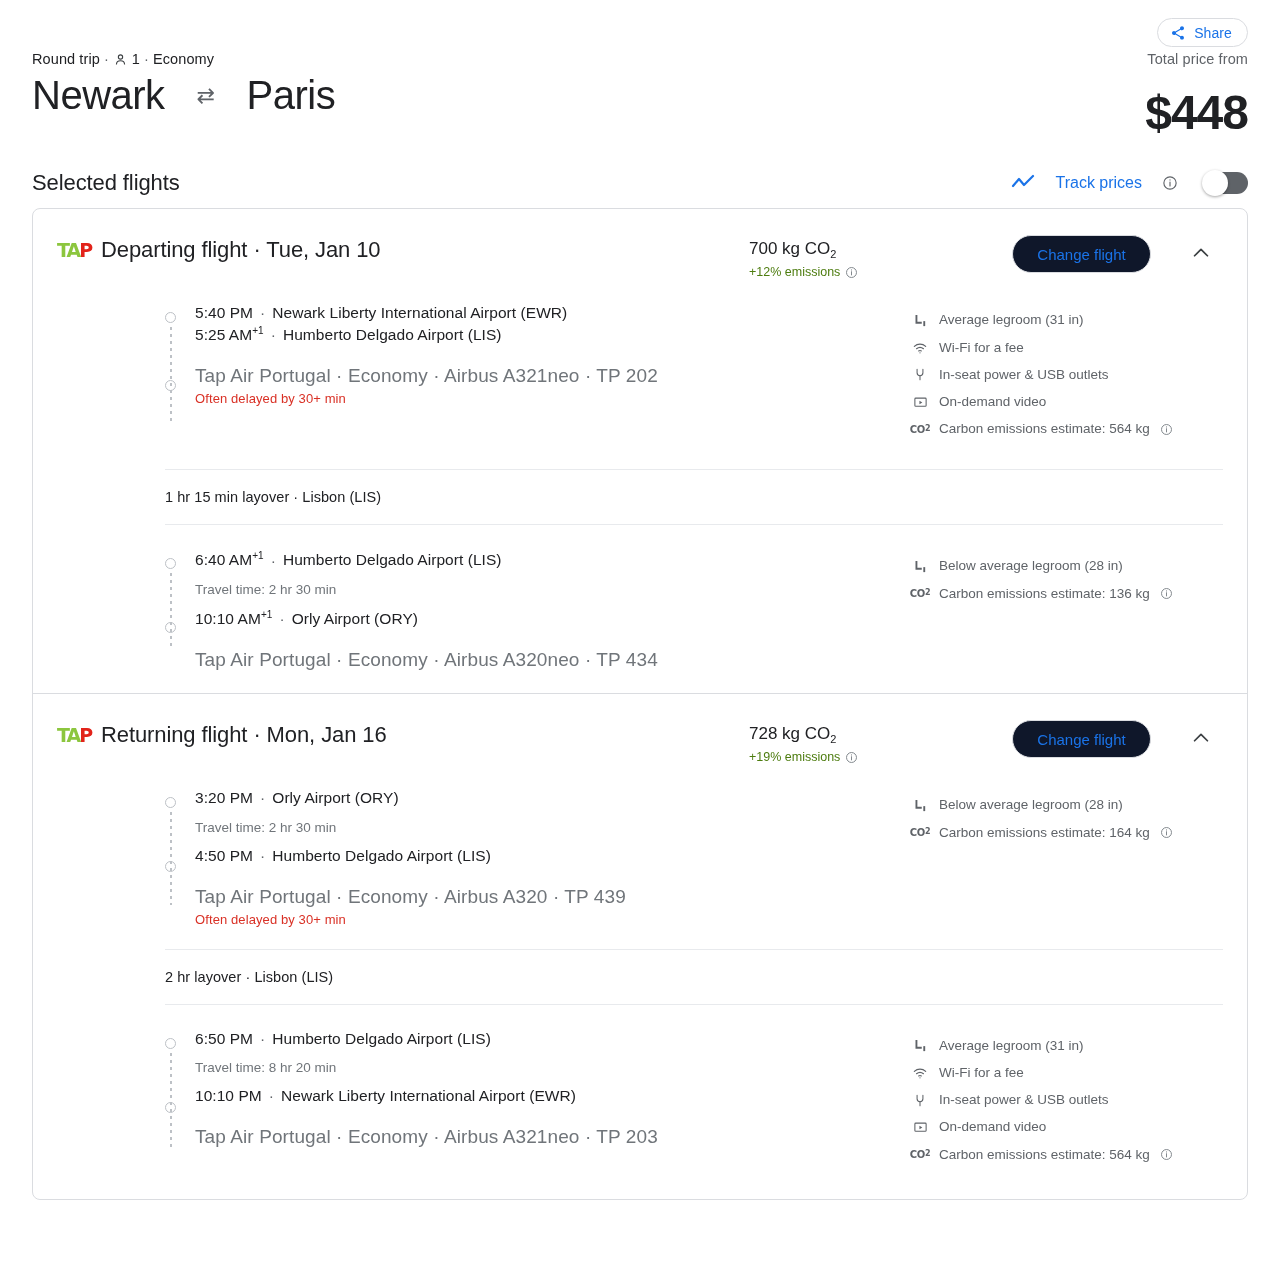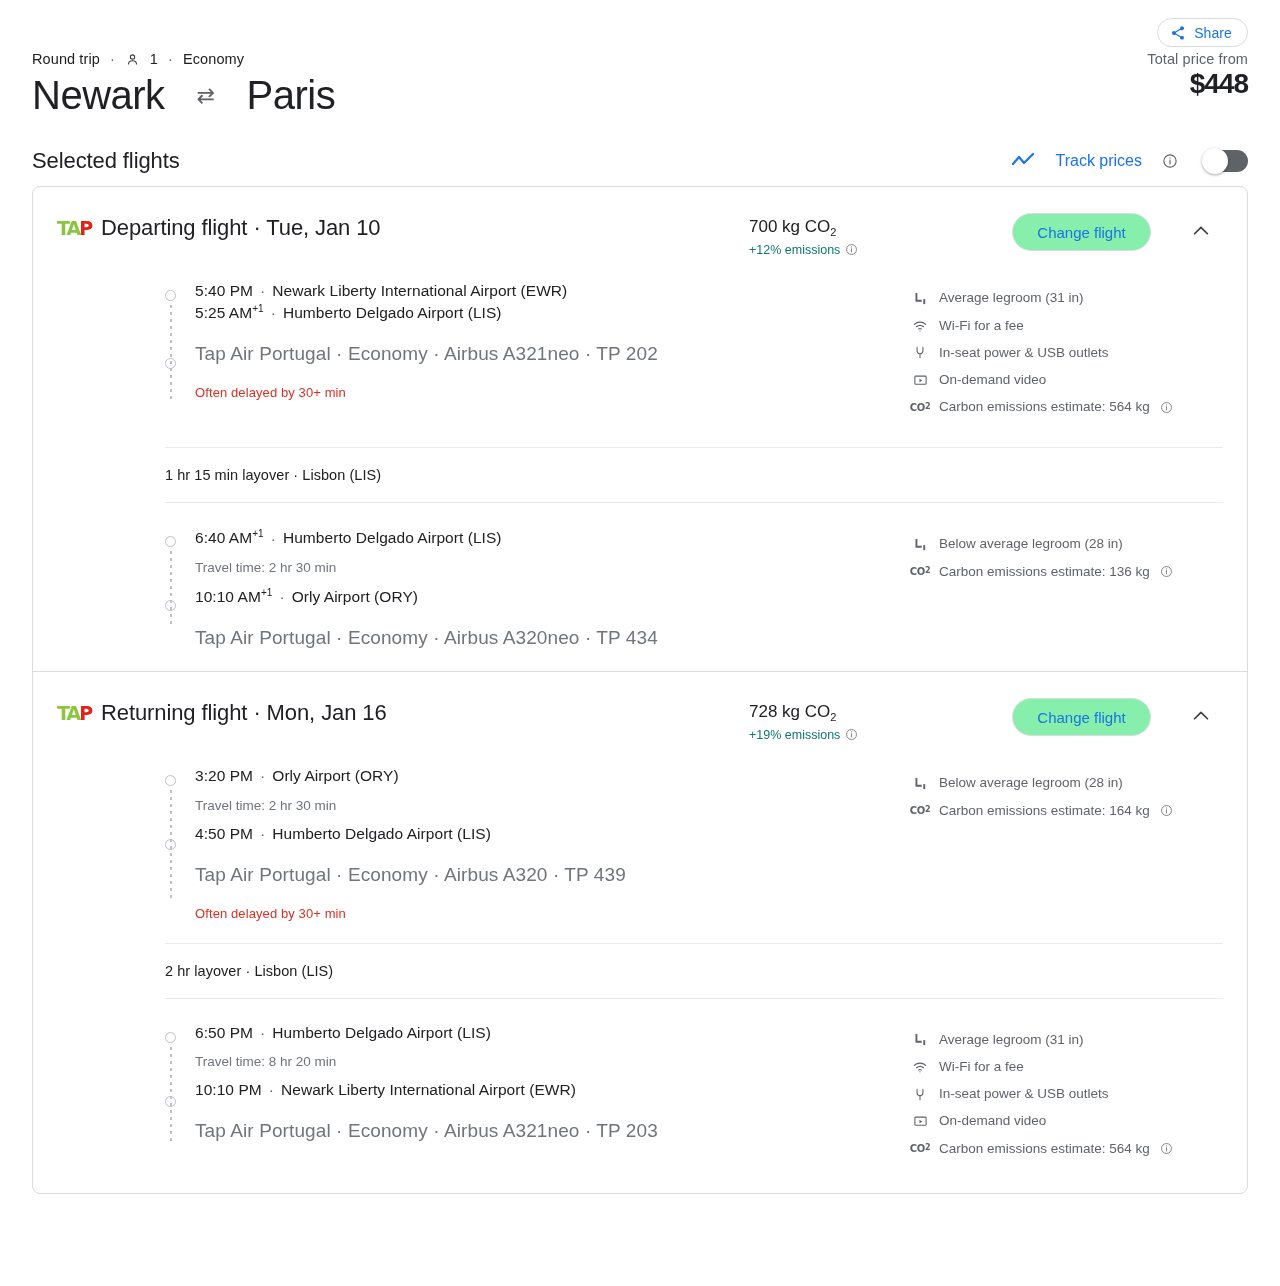--- a/index.html
+++ b/index.html
@@ -16,27 +16,27 @@
   .share-row { display: flex; justify-content: flex-end; padding-top: 18px; }
   .share-btn {
     display: inline-flex; align-items: center; gap: 8px;
     border: 1px solid #dadce0; border-radius: 16px;
     height: 29px; padding: 0 15px 0 12px;
     background: #fff; cursor: pointer;
   }
   .share-btn .lbl { color: #1a73e8; font-size: 14px; font-weight: 500; letter-spacing: .1px; }
 
   .head-block { display: flex; justify-content: space-between; align-items: flex-start; margin-top: 4px; }
-  .trip-meta { display: flex; align-items: center; font-size: 14.5px; color: #202124; gap: 10px; letter-spacing: .1px; }
+  .trip-meta { display: flex; align-items: center; font-size: 14.5px; color: #202124; gap: 4px; letter-spacing: .1px; }
   .trip-meta .dot { color: #5f6368; }
   .route { font-size: 40px; font-weight: 400; letter-spacing: -.5px; display: flex; align-items: center; gap: 32px; margin-top: 6px; }
   .route .swap { color: #5f6368; font-size: 22px; }
   .price-block { text-align: right; }
   .price-label { font-size: 14.5px; color: #5f6368; letter-spacing: .1px; }
-  .price-value { font-size: 28px; font-weight: 700; letter-spacing: -1px; margin-top: 1px; }
+  .price-value { font-size: 48px; font-weight: 700; letter-spacing: -1px; margin-top: 18px; }
 
   
   .sel-row { display: flex; justify-content: space-between; align-items: center; margin-top: 30px; }
   .sel-title { font-size: 22px; font-weight: 500; letter-spacing: -.1px; }
   .track-wrap { display: flex; align-items: center; gap: 20px; }
   .track-lbl { color: #1a73e8; font-size: 16px; font-weight: 500; cursor: pointer; }
   .toggle {
     width: 44px; height: 22px; border-radius: 11px; background: #5f6368;
     position: relative; cursor: pointer; margin-left: 6px;
   }
@@ -51,25 +51,25 @@
 
   .flight-head { display: flex; align-items: flex-start; padding: 26px 24px 0 24px; }
   .airline-logo { width: 44px; flex: 0 0 44px; padding-top: 4px; }
   .tap-logo { font-size: 19px; font-weight: 800; letter-spacing: -2px; font-family: "DejaVu Sans", sans-serif; }
   .tap-logo .g { color: #8cc63e; }
   .tap-logo .r { color: #e2231a; }
   .flight-title { flex: 1; font-size: 22px; font-weight: 400; letter-spacing: -.1px; padding-top: 2px; }
   .co2-block { width: 235px; flex: 0 0 235px; padding-top: 4px; }
   .co2-main { font-size: 17px; color: #202124; }
   .co2-main sub { font-size: 11px; }
-  .co2-sub { font-size: 12.5px; color: #0f766e; margin-top: 5px; display: flex; align-items: flex-start; gap: 5px; }
+  .co2-sub { font-size: 12.5px; color: #4d7c0f; margin-top: 5px; display: flex; align-items: flex-end; gap: 5px; }
   .change-wrap { flex: 0 0 195px; display: flex; justify-content: center; padding-top: 0; }
   .change-btn {
     border: 1px solid #dadce0; border-radius: 20px; height: 38px;
-    padding: 0 24px; background: #86efac; color: #1a73e8;
+    padding: 0 24px; background: #0f172a; color: #1a73e8;
     font-size: 15px; font-weight: 500; cursor: pointer;
     font-family: "Liberation Sans", sans-serif;
   }
   .collapse-wrap { flex: 0 0 44px; display: flex; justify-content: center; padding-top: 7px; }
 
   
   .leg { display: flex; padding: 0 24px; gap: 12px; }
   .leg-left { flex: 1; display: flex; padding-left: 108px; position: relative; }
   .timeline { width: 30px; flex: 0 0 30px; position: relative; padding-top: 9px; }
   .tl-circle { width: 11px; height: 11px; border: 1.5px solid #bdc1c6; border-radius: 50%; background: #fff; }
@@ -79,21 +79,21 @@
     background-size: 2px 7px; background-repeat: repeat-y;
   }
   .leg-body { flex: 1; }
   .leg-line { font-size: 15.5px; color: #202124; letter-spacing: .05px; line-height: 1.3; }
   .leg-line sup { font-size: 10px; vertical-align: super; }
   .leg-sep { color: #5f6368; margin: 0 7px; }
   .travel-time { font-size: 13.5px; color: #70757a; margin: 11px 0 11px 0; display: flex; align-items: center; }
   .overnight { color: #d93025; }
   .warn-tri { margin-left: 7px; display: inline-flex; }
   .carrier { font-size: 19px; color: #70757a; margin-top: 20px; letter-spacing: .1px; }
-  .delay { font-size: 13px; color: #d93025; margin-top: 20px; letter-spacing: .1px; }
+  .delay { font-size: 13px; color: #d93025; margin-top: 4px; letter-spacing: .1px; }
 
   .leg-right { flex: 0 0 330px; padding-top: 8px; padding-left: 18px; }
   .amenity { display: flex; align-items: center; gap: 10px; font-size: 13.5px; color: #5f6368; margin-bottom: 9px; line-height: 1.35; }
   .amenity .ico { width: 18px; flex: 0 0 18px; display: flex; justify-content: center; align-items: center; color: #5f6368; }
   .co2-ico { font-size: 10px; font-weight: 700; letter-spacing: -.3px; font-family: "DejaVu Sans", sans-serif; }
   .co2-ico sub { font-size: 8px; }
 
   .leg-pad-top { padding-top: 24px; }
   .leg-pad-bottom { padding-bottom: 22px; }
 

